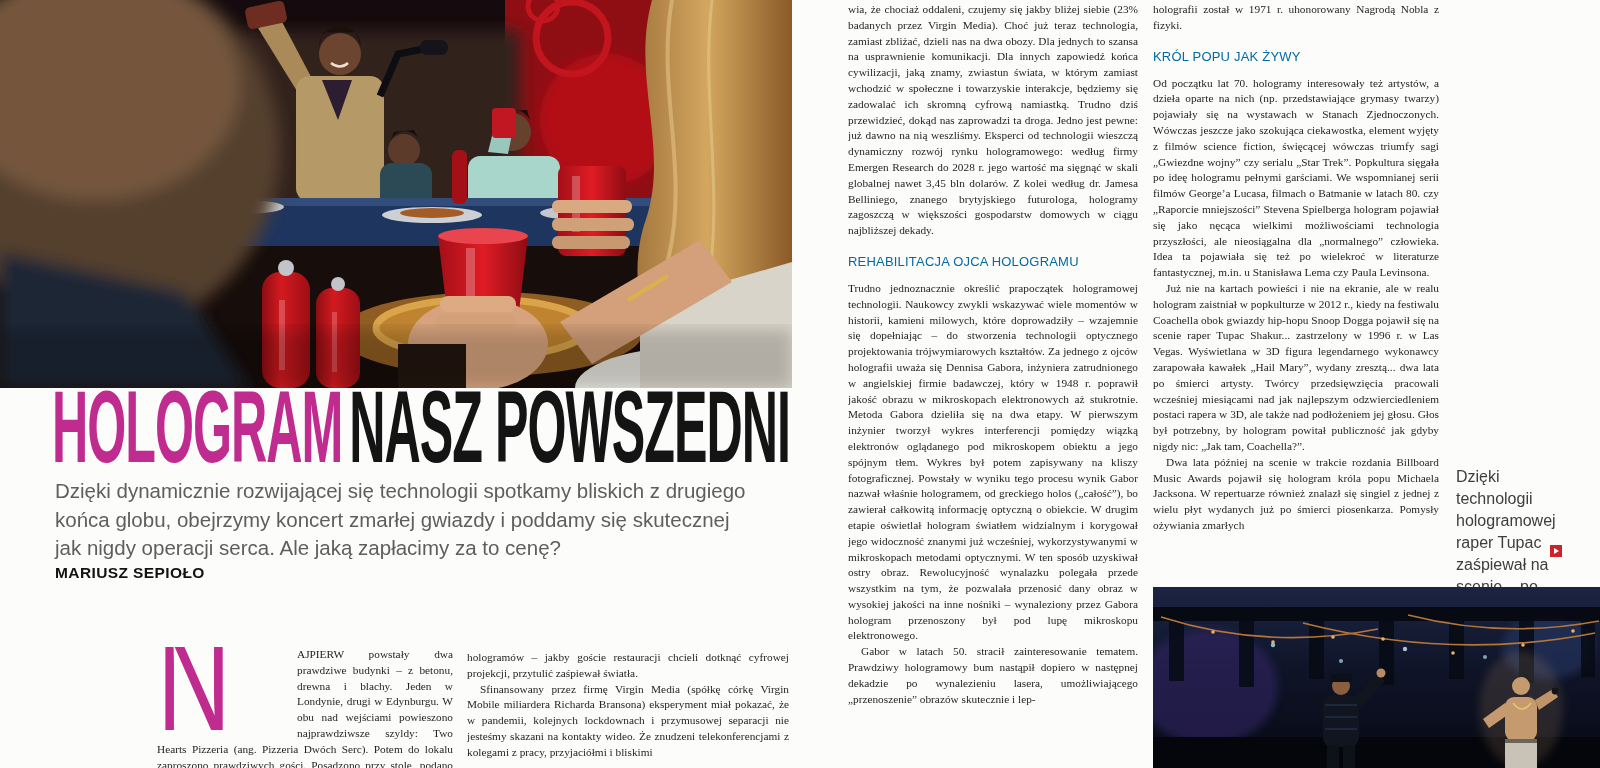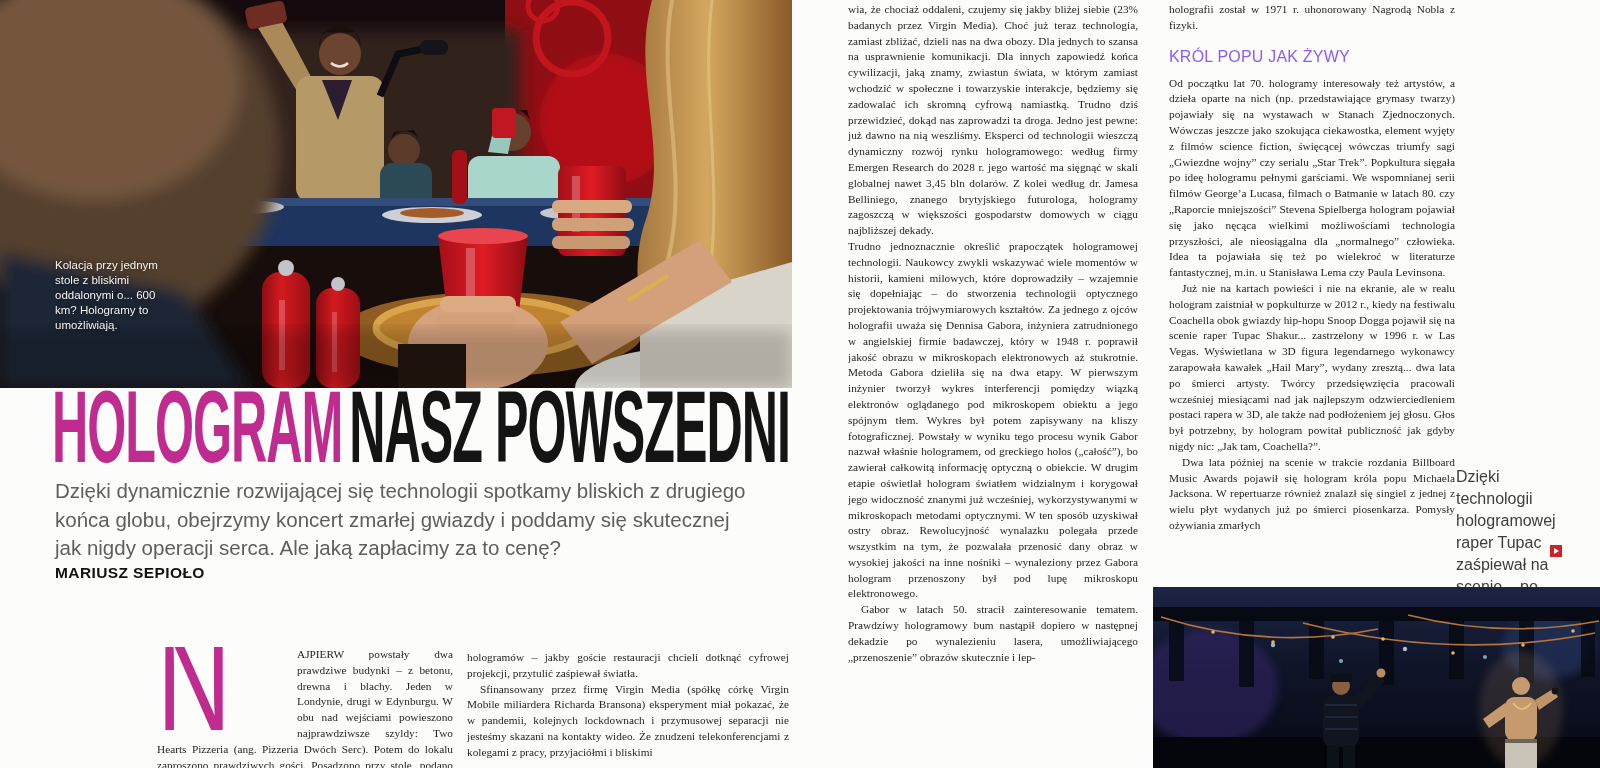--- a/index.html
+++ b/index.html
@@ -20,23 +20,23 @@
   .author{left:55px;top:564px;font-family:"Liberation Sans",sans-serif;
           font-size:15.5px;font-weight:700;letter-spacing:.4px;color:#121212;text-align:right;}
   
   .bodytxt{font-family:"Liberation Serif",serif;font-size:11.3px;line-height:15.8px;
            color:#1e1e1e;text-align:justify;}
   .bodytxt p{margin:0;}
   .ind{text-indent:13px;}
   .col1{left:157px;top:647px;width:296px;height:121px;overflow:hidden;}
   .col2{left:467px;top:650px;width:322px;height:118px;overflow:hidden;}
   .colmid{left:848px;top:2px;width:290px;height:766px;overflow:hidden;}
-  .colright{left:1153px;top:2px;width:286px;height:568px;overflow:hidden;margin-left:16px;}
-  h2.sec{font-family:"Liberation Sans",sans-serif;font-weight:400;color:#8b5cf6;
-         font-size:16px;line-height:21px;letter-spacing:.2px;margin:12px 0 9px 0;text-align:left;}
+  .colright{left:1153px;top:2px;width:286px;height:568px;overflow:hidden;}
+  h2.sec{font-family:"Liberation Sans",sans-serif;font-weight:400;color:#0369a1;
+         font-size:13px;line-height:21px;letter-spacing:.2px;margin:12px 0 9px 0;text-align:left;}
   .dc{float:left;width:140px;height:88px;}
   .dc svg{overflow:visible;display:block;}
   
   .sidecap{left:1456px;top:466px;width:94px;font-family:"Liberation Sans",sans-serif;
            font-size:16px;line-height:22px;color:#3d3d3d;}
   .endmark{left:1550px;top:545px;width:12px;height:12px;background:#cf2128;
            display:flex;align-items:center;justify-content:center;}
   .endmark i{display:block;width:0;height:0;border-top:3px solid transparent;
              border-bottom:3px solid transparent;border-left:5px solid #fff;}
 </style>
@@ -164,21 +164,20 @@
       <polygon points="560,322 700,240 732,282 592,364" fill="#d3a07b"></polygon>
       <path d="M628,300 L668,276" stroke="#d9b24a" stroke-width="4"></path>
       <rect x="558" y="166" width="68" height="90" rx="8" fill="url(#cupg)"></rect>
       <rect x="572" y="176" width="8" height="56" fill="#ffffff" opacity=".25"></rect>
       <rect x="552" y="200" width="80" height="13" rx="6" fill="#d9a981"></rect>
       <rect x="552" y="218" width="82" height="13" rx="6" fill="#d0a078"></rect>
       <rect x="552" y="236" width="78" height="13" rx="6" fill="#c89871"></rect>
     </g>
     <rect x="0" y="330" width="792" height="58" fill="#000000" opacity=".18" filter="url(#b8)"></rect>
   </svg>
-  <div class="abs hero-caption">Kolacja przy jednym stole z bliskimi oddalonymi o... 600 km? Hologramy to umożliwiają.</div>
 </div>
 
 <div class="abs headline">
   <svg width="740" height="86" viewBox="0 0 740 86">
     <text x="0" y="76" textLength="738" lengthAdjust="spacingAndGlyphs" style="font-family:'Liberation Sans',sans-serif;font-weight:700;font-size:102px;letter-spacing:-2px;">
       <tspan fill="#bf2b8f">HOLOGRAM</tspan><tspan dx="14" fill="#141414">NASZ POWSZEDNI</tspan>
     </text>
   </svg>
 </div>
 
@@ -193,20 +192,21 @@
       </span><span>AJPIERW powstały dwa prawdziwe budynki – z betonu, drewna i blachy. Jeden w Londynie, drugi w Edynburgu. W obu nad wejściami powieszono najprawdziwsze szyldy: Two Hearts Pizzeria (ang. Pizzeria Dwóch Serc). Potem do lokalu zaproszono prawdziwych gości. Posadzono przy stole, podano talerze, sztućce i serwetki. A póź-</span></p>
 </div>
 
 <div class="abs col2 bodytxt">
   <p>hologramów – jakby goście restauracji chcieli dotknąć cyfrowej projekcji, przytulić zaśpiewał światła.</p>
   <p class="ind">Sfinansowany przez firmę Virgin Media (spółkę córkę Virgin Mobile miliardera Richarda Bransona) eksperyment miał pokazać, że w pandemii, kolejnych lockdownach i przymusowej separacji nie jesteśmy skazani na kontakty wideo. Że znudzeni telekonferencjami z kolegami z pracy, przyjaciółmi i bliskimi</p>
 </div>
 
 <div class="abs colmid bodytxt">
   <p>wia, że chociaż oddaleni, czujemy się jakby bliżej siebie (23% badanych przez Virgin Media). Choć już teraz technologia, zamiast zbliżać, dzieli nas na dwa obozy. Dla jednych to szansa na usprawnienie komunikacji. Dla innych zapowiedź końca cywilizacji, jaką znamy, zwiastun świata, w którym zamiast wchodzić w społeczne i towarzyskie interakcje, będziemy się zadowalać ich skromną cyfrową namiastką. Trudno dziś przewidzieć, dokąd nas zaprowadzi ta droga. Jedno jest pewne: już dawno na nią weszliśmy. Eksperci od technologii wieszczą dynamiczny rozwój rynku hologramowego: według firmy Emergen Research do 2028 r. jego wartość ma sięgnąć w skali globalnej nawet 3,45 bln dolarów. Z kolei według dr. Jamesa Belliniego, znanego brytyjskiego futurologa, hologramy zagoszczą w większości gospodarstw domowych w ciągu najbliższej dekady.</p>
+  <h2 class="sec">REHABILITACJA OJCA HOLOGRAMU</h2>
   <p>Trudno jednoznacznie określić prapoczątek hologramowej technologii. Naukowcy zwykli wskazywać wiele momentów w historii, kamieni milowych, które doprowadziły – wzajemnie się dopełniając – do stworzenia technologii optycznego projektowania trójwymiarowych kształtów. Za jednego z ojców holografii uważa się Dennisa Gabora, inżyniera zatrudnionego w angielskiej firmie badawczej, który w 1948 r. poprawił jakość obrazu w mikroskopach elektronowych aż stukrotnie. Metoda Gabora dzieliła się na dwa etapy. W pierwszym inżynier tworzył wykres interferencji pomiędzy wiązką elektronów oglądanego pod mikroskopem obiektu a jego spójnym tłem. Wykres był potem zapisywany na kliszy fotograficznej. Powstały w wyniku tego procesu wynik Gabor nazwał właśnie hologramem, od greckiego holos („całość”), bo zawierał całkowitą informację optyczną o obiekcie. W drugim etapie oświetlał hologram światłem widzialnym i korygował jego widoczność znanymi już wcześniej, wykorzystywanymi w mikroskopach metodami optycznymi. W ten sposób uzyskiwał ostry obraz. Rewolucyjność wynalazku polegała przede wszystkim na tym, że pozwalała przenosić dany obraz w wysokiej jakości na inne nośniki – wynaleziony przez Gabora hologram przenoszony był pod lupę mikroskopu elektronowego.</p>
   <p class="ind">Gabor w latach 50. stracił zainteresowanie tematem. Prawdziwy hologramowy bum nastąpił dopiero w następnej dekadzie po wynalezieniu lasera, umożliwiającego „przenoszenie” obrazów skutecznie i lep-</p>
 </div>
 
 <div class="abs colright bodytxt">
   <p>holografii został w 1971 r. uhonorowany Nagrodą Nobla z fizyki.</p>
   <h2 class="sec">KRÓL POPU JAK ŻYWY</h2>
   <p>Od początku lat 70. hologramy interesowały też artystów, a dzieła oparte na nich (np. przedstawiające grymasy twarzy) pojawiały się na wystawach w Stanach Zjednoczonych. Wówczas jeszcze jako szokująca ciekawostka, element wyjęty z filmów science fiction, święcącej wówczas triumfy sagi „Gwiezdne wojny” czy serialu „Star Trek”. Popkultura sięgała po ideę hologramu pełnymi garściami. We wspomnianej serii filmów George’a Lucasa, filmach o Batmanie w latach 80. czy „Raporcie mniejszości” Stevena Spielberga hologram pojawiał się jako nęcąca wielkimi możliwościami technologia przyszłości, ale nieosiągalna dla „normalnego” człowieka. Idea ta pojawiała się też po wielekroć w literaturze fantastycznej, m.in. u Stanisława Lema czy Paula Levinsona.</p>
   <p class="ind">Już nie na kartach powieści i nie na ekranie, ale w realu hologram zaistniał w popkulturze w 2012 r., kiedy na festiwalu Coachella obok gwiazdy hip-hopu Snoop Dogga pojawił się na scenie raper Tupac Shakur... zastrzelony w 1996 r. w Las Vegas. Wyświetlana w 3D figura legendarnego wykonawcy zarapowała kawałek „Hail Mary”, wydany zresztą... dwa lata po śmierci artysty. Twórcy przedsięwzięcia pracowali wcześniej miesiącami nad jak najlepszym odzwierciedleniem postaci rapera w 3D, ale także nad podłożeniem jej głosu. Głos był potrzebny, by hologram powitał publiczność jak gdyby nigdy nic: „Jak tam, Coachella?”.</p>
   <p class="ind">Dwa lata później na scenie w trakcie rozdania Billboard Music Awards pojawił się hologram króla popu Michaela Jacksona. W repertuarze również znalazł się singiel z jednej z wielu płyt wydanych już po śmierci piosenkarza. Pomysły ożywiania zmarłych</p>

